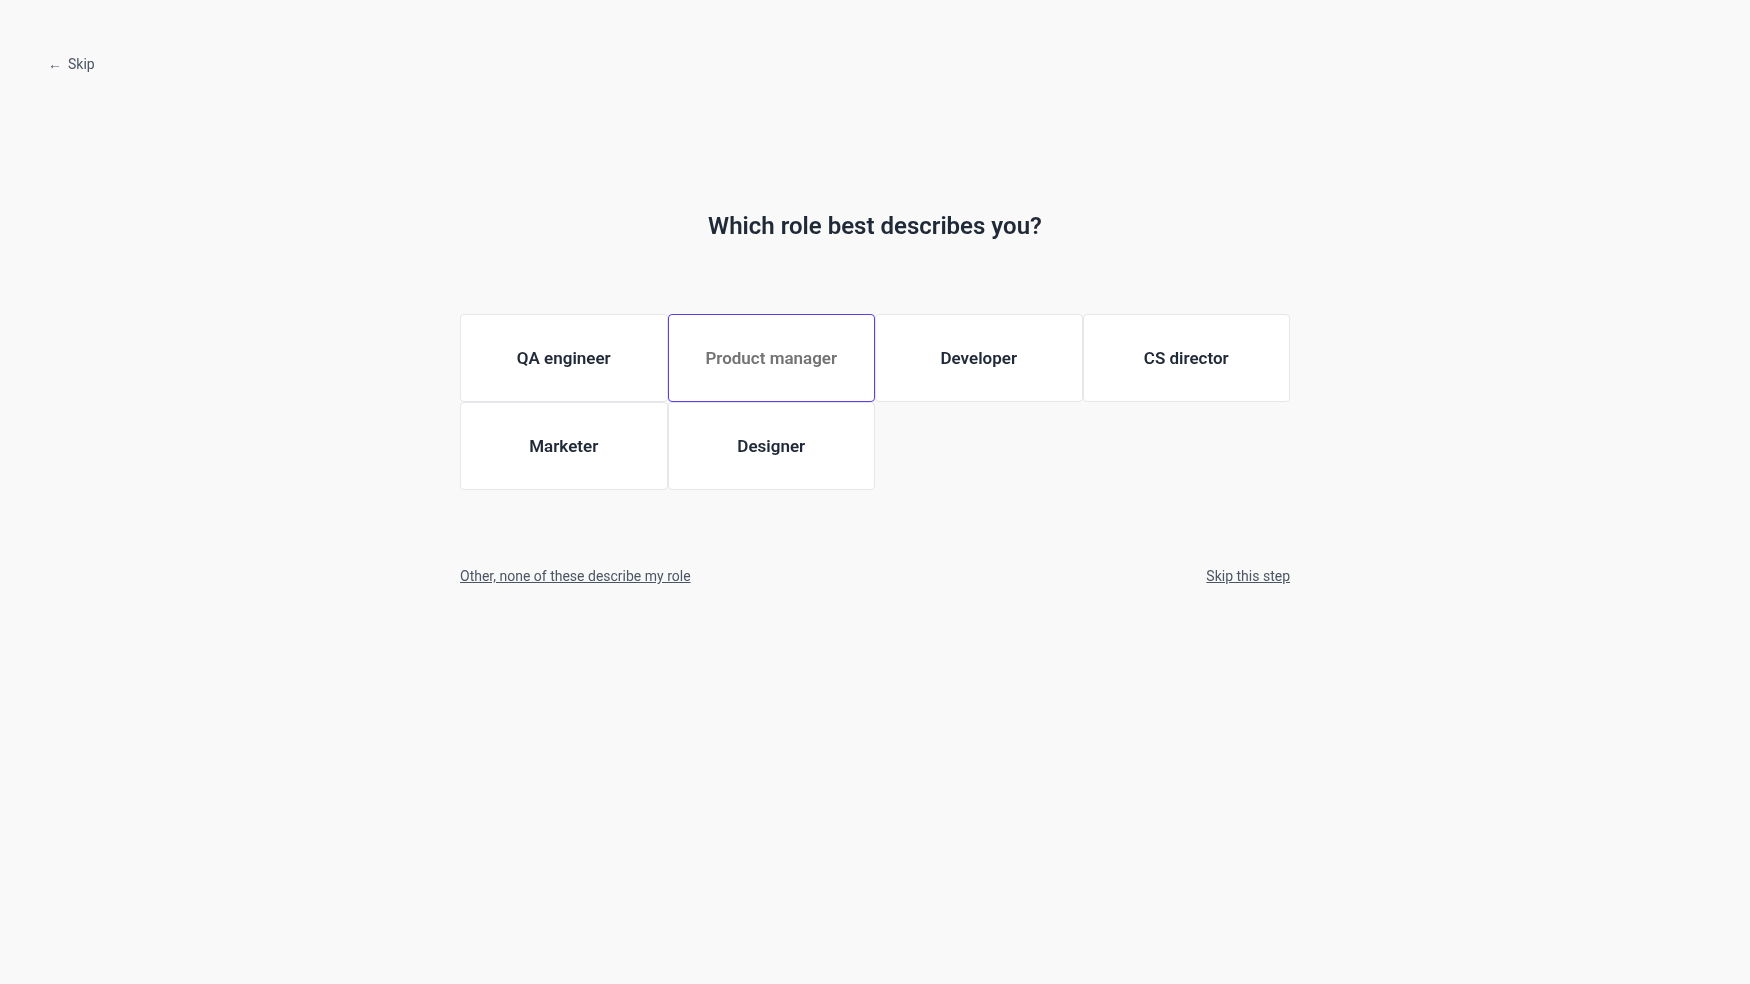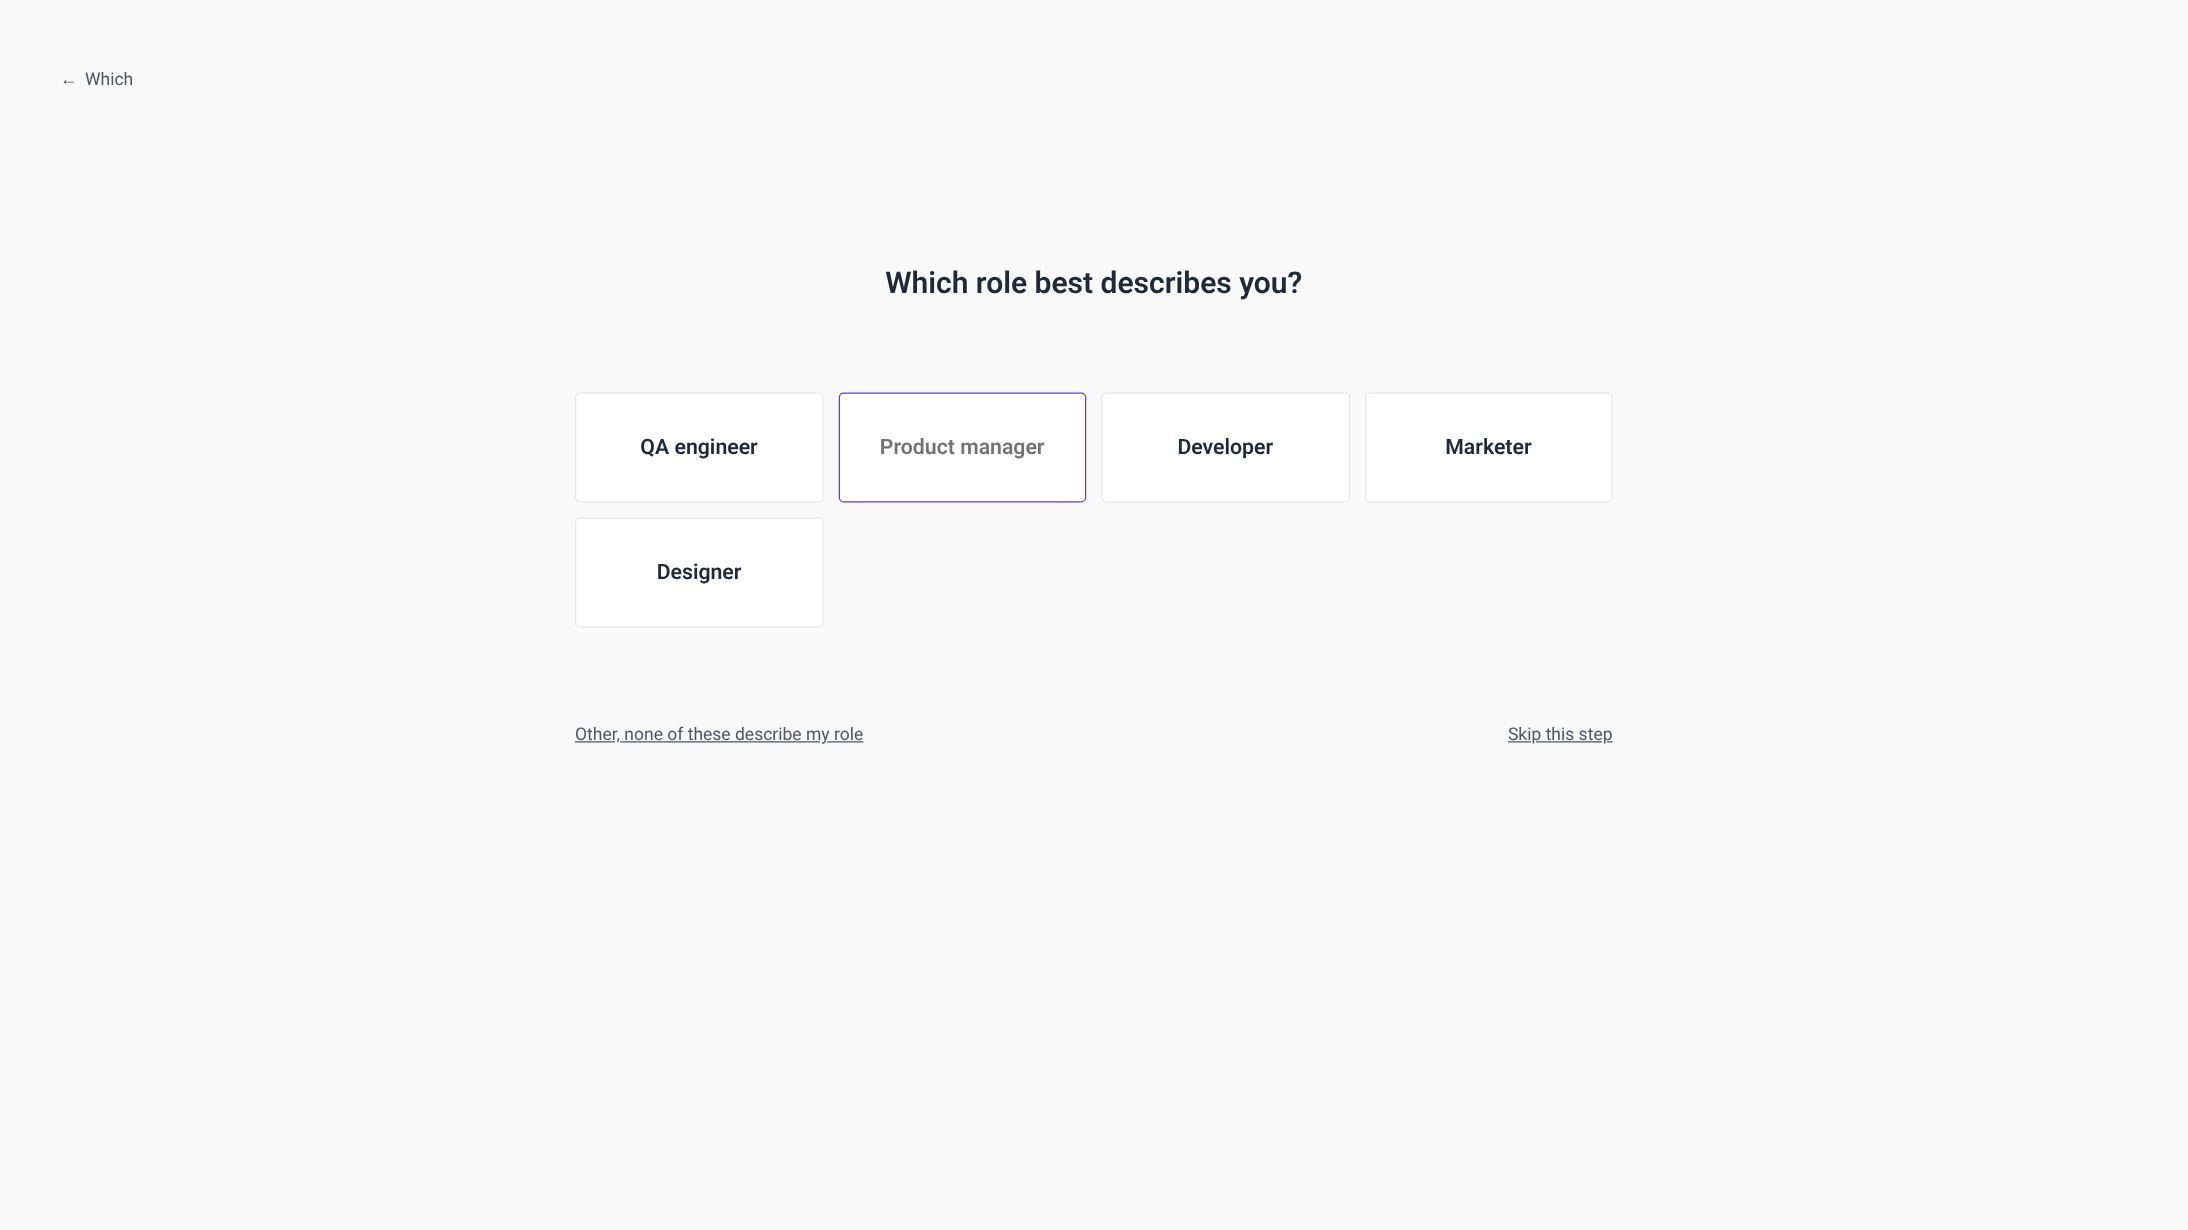--- a/index.html
+++ b/index.html
@@ -44,21 +44,20 @@
       text-align: center;
       font-size: 24px;
       font-weight: 600;
       color: #1f2937;
       margin-bottom: 74px;
     }
     
     .role-grid {
       display: grid;
       grid-template-columns: repeat(4, 1fr);
-      gap: 12px;
       margin-bottom: 78px;
     }
     
     .role-card {
       background-color: #ffffff;
       border: 1px solid #e5e7eb;
       border-radius: 4px;
       height: 88px;
       display: flex;
       align-items: center;
@@ -85,37 +84,40 @@
       color: #4b5563;
       text-decoration: underline;
       cursor: pointer;
     }
   </style>
 </head>
 <body>
 
 <a class="back-link">
   <span class="back-arrow">←</span>
-  <span>Which</span>
+  <span>Skip</span>
 </a>
 
 <div class="main-container">
   <h1 class="heading">Which role best describes you?</h1>
 
   <div class="role-grid">
     <div class="role-card">
       <span>QA engineer</span>
     </div>
     <div class="role-card selected">
       <span>Product manager</span>
     </div>
     <div class="role-card">
       <span>Developer</span>
     </div>
     <div class="role-card">
+      <span>CS director</span>
+    </div>
+    <div class="role-card">
       <span>Marketer</span>
     </div>
     <div class="role-card">
       <span>Designer</span>
     </div>
   </div>
 
   <div class="footer-links">
     <a class="footer-link">Other, none of these describe my role</a>
     <a class="footer-link">Skip this step</a>

